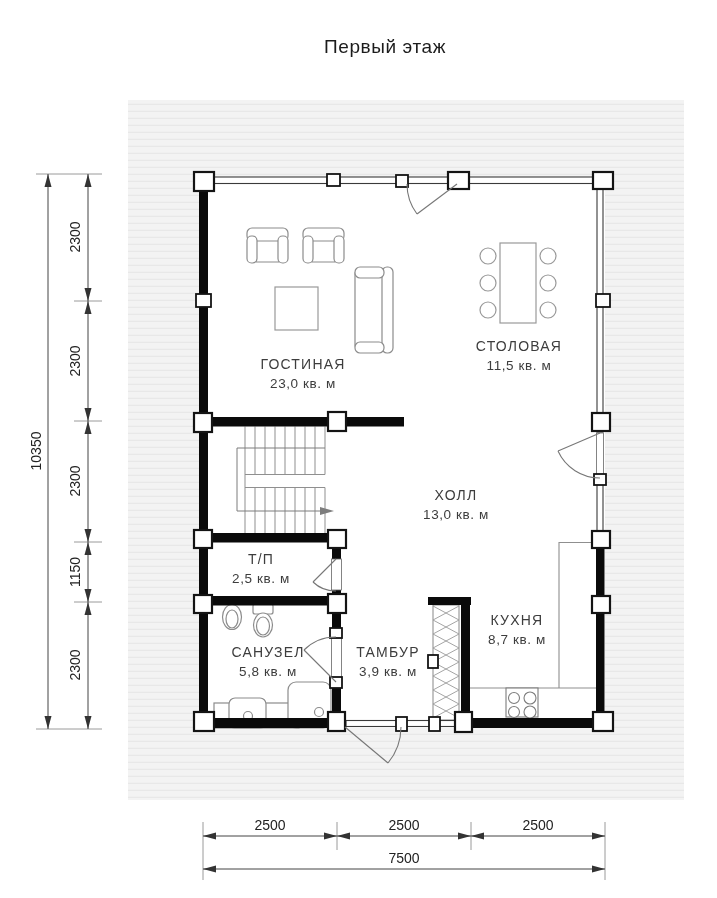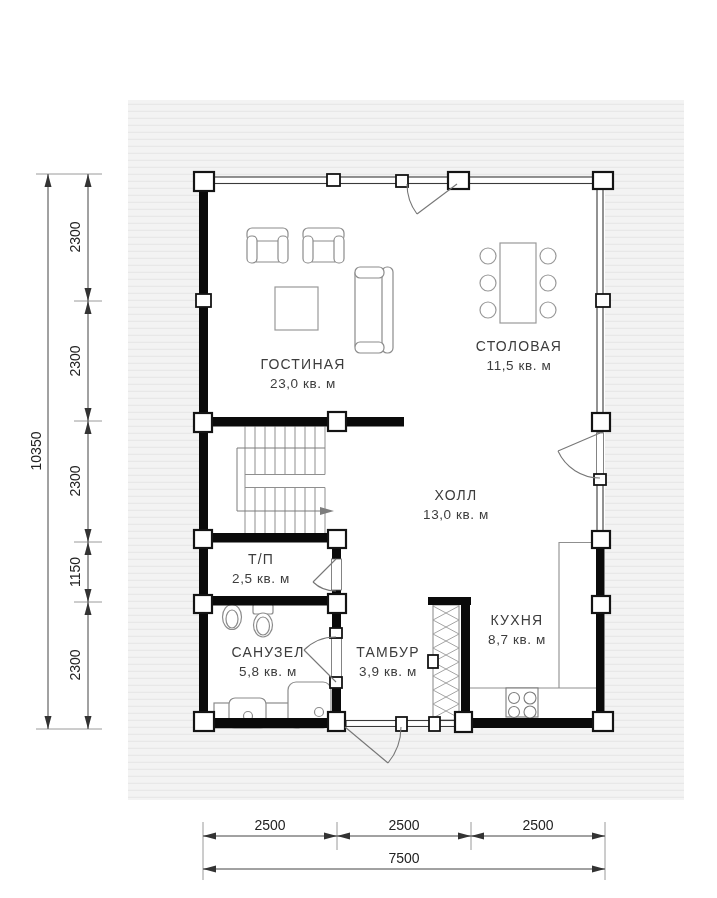--- a/index.html
+++ b/index.html
@@ -13,20 +13,21 @@
   }
   svg text{font-family:"Liberation Sans", sans-serif;}
   .room-name{font-size:14px;fill:#3d3d3d;letter-spacing:1.2px;}
   .room-area{font-size:13.5px;fill:#3d3d3d;letter-spacing:.6px;}
   .dim-text{font-size:14px;fill:#222222;}
 </style>
 </head>
 <body>
 
 <div class="stage">
+  <div class="title">Первый этаж</div>
 
   <svg width="717" height="898" viewBox="0 0 717 898">
     <defs>
       <pattern id="stripes" width="10" height="7" patternUnits="userSpaceOnUse">
         <rect width="10" height="7" fill="#f3f3f3"></rect>
         <rect y="5.8" width="10" height="1.1" fill="#e7e7e7"></rect>
       </pattern>
     </defs>
 
     <rect x="128" y="100" width="556" height="700" fill="url(#stripes)"></rect>

